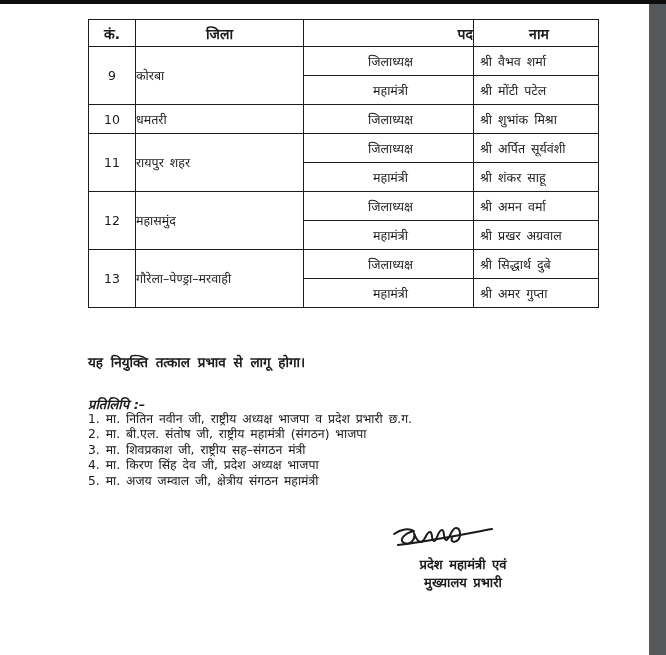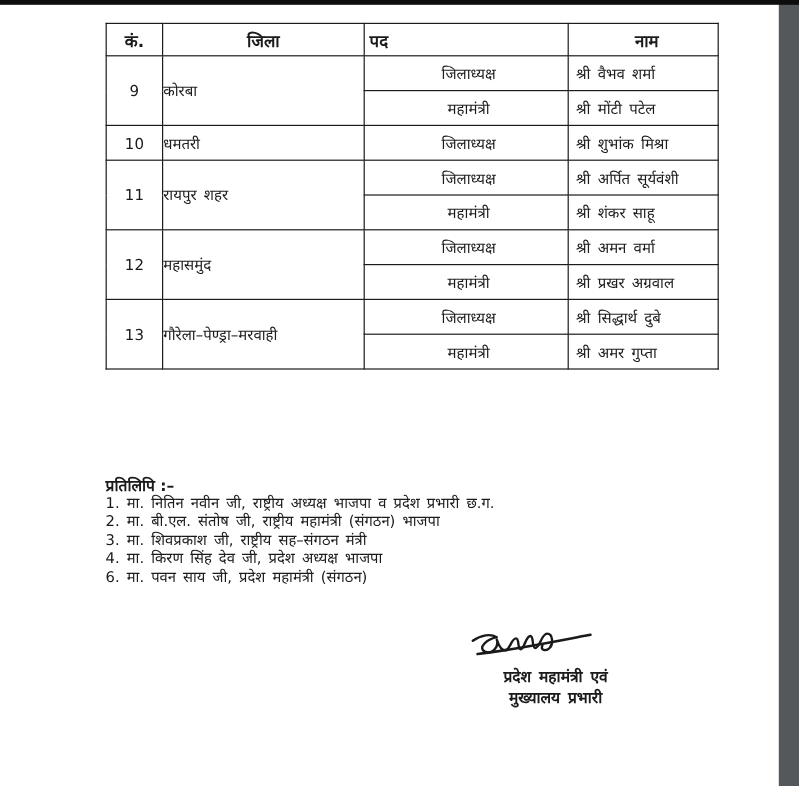--- a/index.html
+++ b/index.html
@@ -16,42 +16,42 @@
                vertical-align:middle; word-spacing:2px; }
   table.appt thead tr { height:27px; }
   table.appt tbody tr { height:29px; }
   table.appt th { font-size:14px; font-weight:bold; text-align:center; }
   .col-no   { width:47px;  text-align:center; font-size:11.5px; }
   .col-dist { width:168px; text-align:left; }
   .col-post { width:170px; text-align:center; padding-left:4px; }
   .col-name { width:125px; text-align:left; padding-left:6px; }
 
   .note { position:absolute; left:88px; top:353px; font-size:13.5px; font-weight:bold; word-spacing:3px; }
-  .copy-head { position:absolute; left:88px; top:395px; font-size:13px; font-weight:bold; }
+  .copy-head { position:absolute; left:88px; top:395px; font-size:13px; font-weight:bold;font-style:italic; }
   .copy-list { position:absolute; left:88px; top:412px; list-style:none; }
   .copy-list li { font-size:12.3px; font-weight:normal; line-height:15.4px; word-spacing:2px; }
 
   .sig-wrap { position:absolute; left:388px; top:512px; width:112px; height:42px; }
   .sig-block { position:absolute; left:378px; top:556px; width:170px; text-align:center;
                font-weight:bold; font-size:13px; line-height:17.5px; word-spacing:2px; }
 </style>
 </head>
 <body>
 
 <div class="page">
 
   <div class="top-bar"></div>
   <div class="side-strip"></div>
 
   <table class="appt">
     <thead>
       <tr>
         <th class="col-no">कं.</th>
         <th class="col-dist">जिला</th>
-        <th class="col-post" style="text-align:left;">पद</th>
+        <th class="col-post" style="text-align:right;">पद</th>
         <th class="col-name" style="">नाम</th>
       </tr>
     </thead>
     <tbody>
       <tr>
         <td class="col-no" rowspan="2">9</td>
         <td class="col-dist" rowspan="2">कोरबा</td>
         <td class="col-post">जिलाध्यक्ष</td>
         <td class="col-name">श्री वैभव शर्मा</td>
       </tr>
@@ -95,29 +95,30 @@
         <td class="col-post">जिलाध्यक्ष</td>
         <td class="col-name">श्री सिद्धार्थ दुबे</td>
       </tr>
       <tr>
         <td class="col-post">महामंत्री</td>
         <td class="col-name">श्री अमर गुप्ता</td>
       </tr>
     </tbody>
   </table>
 
+  <div class="note">यह नियुक्ति तत्काल प्रभाव से लागू होगा।</div>
 
   <div class="copy-head">प्रतिलिपि :–</div>
 
   <ul class="copy-list">
     <li>1. मा. नितिन नवीन जी, राष्ट्रीय अध्यक्ष भाजपा व प्रदेश प्रभारी छ.ग.</li>
     <li>2. मा. बी.एल. संतोष जी, राष्ट्रीय महामंत्री (संगठन) भाजपा</li>
     <li>3. मा. शिवप्रकाश जी, राष्ट्रीय सह–संगठन मंत्री</li>
     <li>4. मा. किरण सिंह देव जी, प्रदेश अध्यक्ष भाजपा</li>
-    <li>6. मा. पवन साय जी, प्रदेश महामंत्री (संगठन)</li>
+    <li>5. मा. अजय जम्वाल जी, क्षेत्रीय संगठन महामंत्री</li>
   </ul>
 
   <div class="sig-wrap">
     <svg width="112" height="42" viewBox="0 0 112 42">
       <path d="M6,22 c7,-5 15,-6 20,-3 c-9,2 -16,9 -10,12 c6,3 12,-4 10,-10 c1,3 3,9 7,9 c4,0 5,-10 9,-10 c3,0 1,9 4,9 c3,0 4,-11 8,-11 c3,0 1,10 4,10 c4,0 5,-12 10,-12 c5,0 5,9 2,12 c-3,3 -8,2 -6,-2" fill="none" stroke="#1a1a1a" stroke-width="2" stroke-linecap="round" stroke-linejoin="round"></path>
       <path d="M10,33 C38,30 72,23 104,17" fill="none" stroke="#1a1a1a" stroke-width="2.2" stroke-linecap="round"></path>
     </svg>
   </div>
 
   <div class="sig-block">

